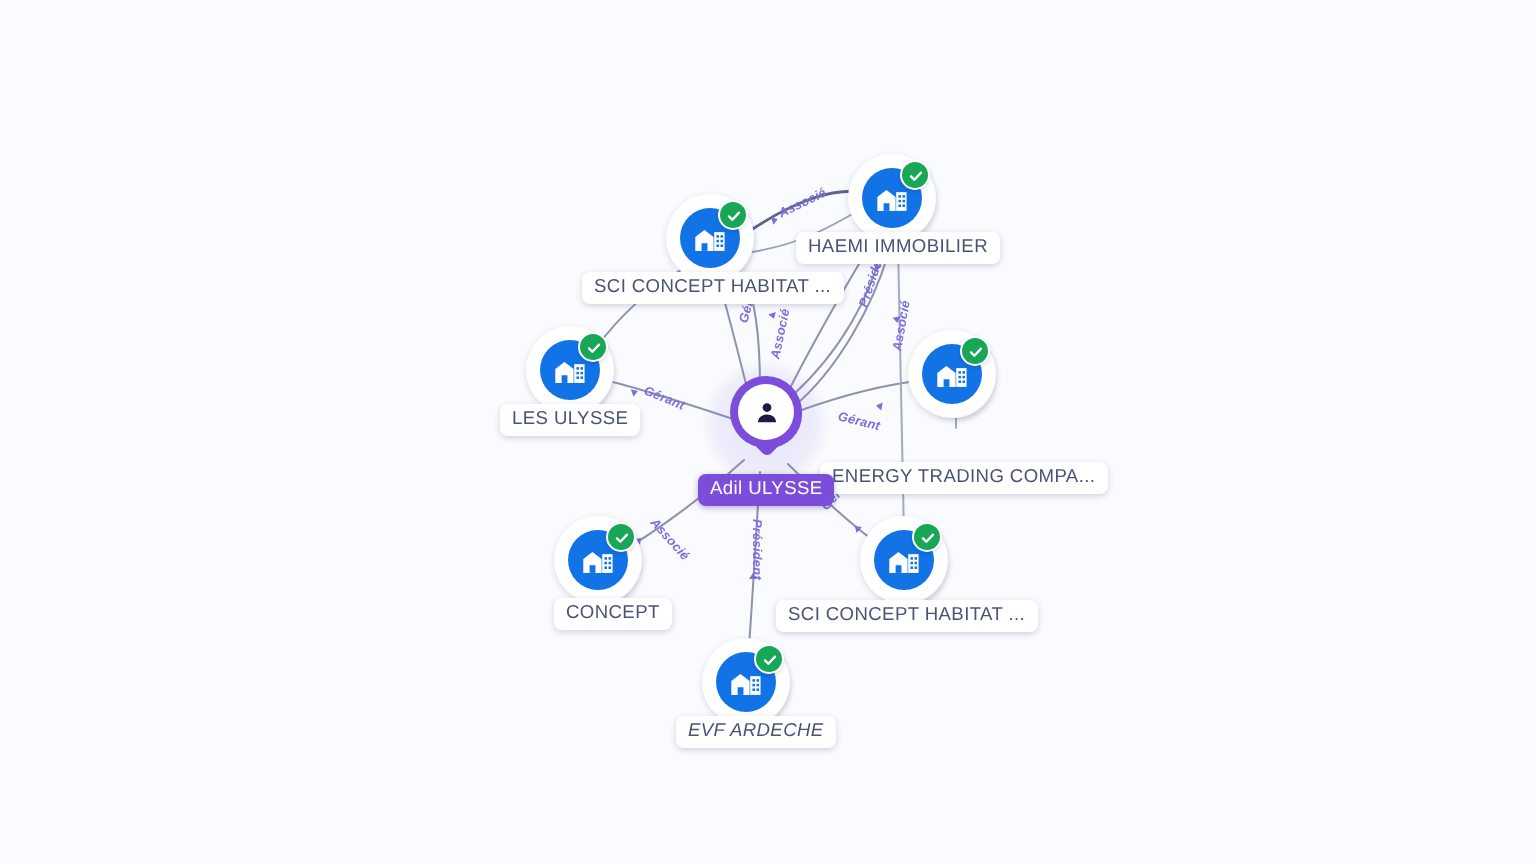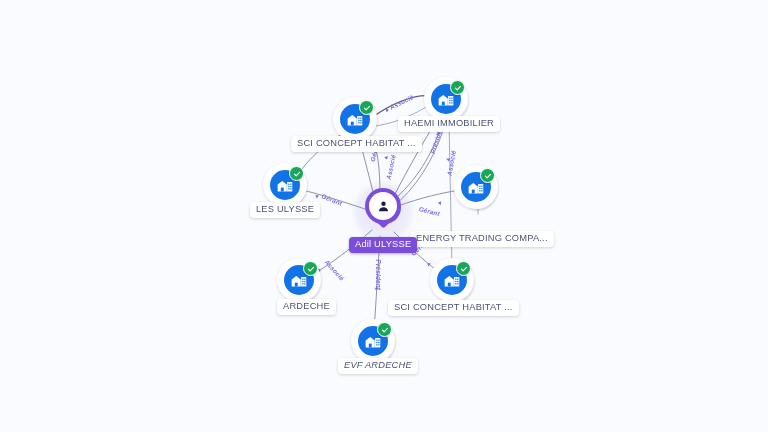--- a/index.html
+++ b/index.html
@@ -350,19 +350,19 @@
         </svg>
       </div>
     </div>
   </div>
 
   <div id="pill-layer">
       <div class="name-pill" style="left: 398px; top: 116px;">HAEMI IMMOBILIER</div>
       <div class="name-pill" style="left: 291px; top: 136px;">SCI CONCEPT HABITAT ...</div>
       <div class="name-pill" style="left: 250px; top: 202px;">LES ULYSSE</div>
       <div class="name-pill" style="left: 410px; top: 206px; margin-top: 25px;">ENERGY TRADING COMPA...</div>
-      <div class="name-pill" style="left: 277px; top: 299px;">ARDECHE</div>
+      <div class="name-pill" style="left: 277px; top: 299px;">CONCEPT</div>
       <div class="name-pill" style="left: 388px; top: 300px;">SCI CONCEPT HABITAT ...</div>
       <div class="name-pill" style="left: 338px; top: 358px; font-style: italic;">EVF ARDECHE</div>
       <div class="name-pill primary" style="left: 349px; top: 237px;">Adil ULYSSE</div>
     </div>
 
 </div>
 
 </body></html>

